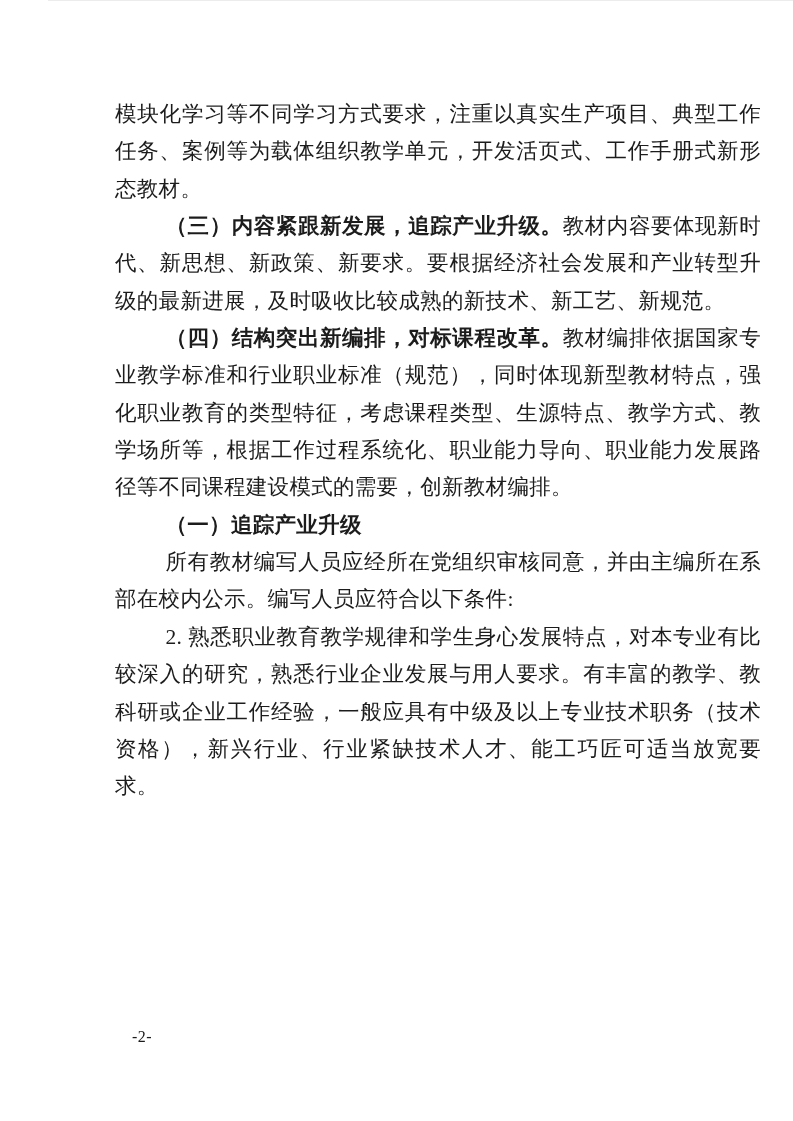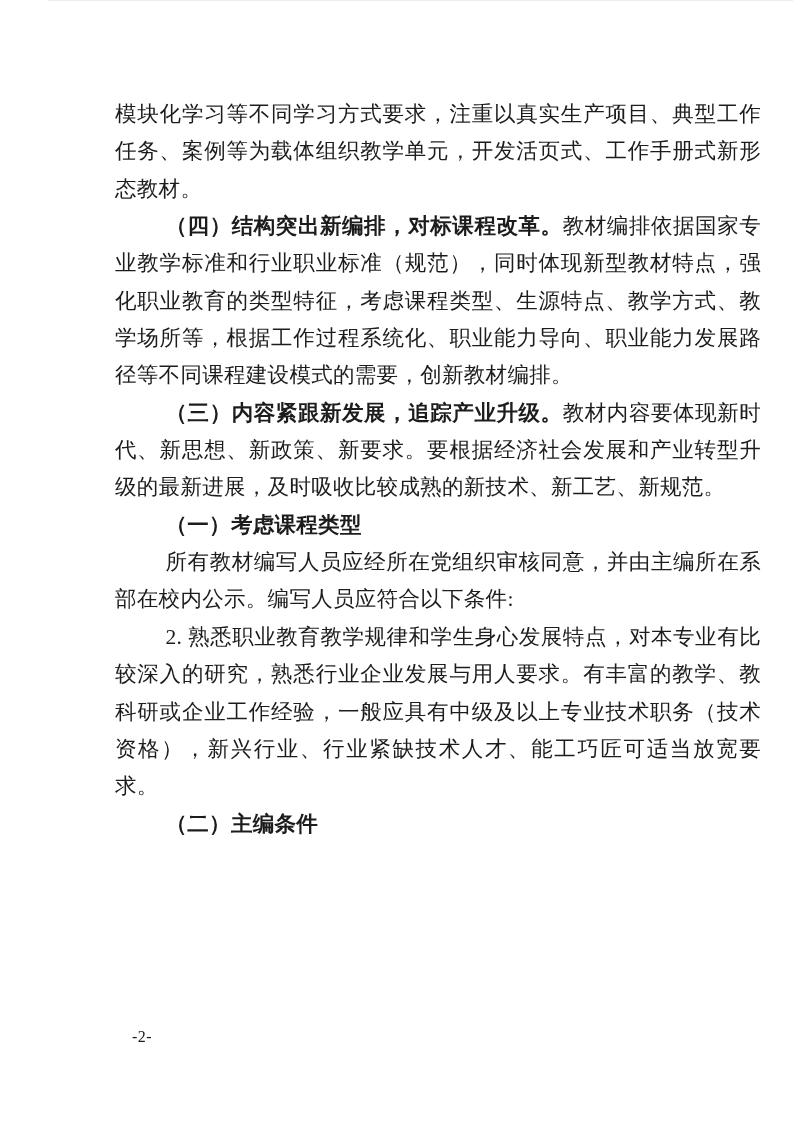--- a/index.html
+++ b/index.html
@@ -51,21 +51,20 @@
     letter-spacing: 0.5px;
     color: #1c1c1c;
   }
 </style>
 </head>
 <body>
 
 <div class="page">
   <div class="doc-body" id="doc-body">
       <p class="para body"><span class="seg">模块化学习等不同学习方式要求，注重以真实生产项目、典型工作任务、案例等为载体组织教学单元，开发活页式、工作手册式新形态教材。</span></p>
+      <p class="para body indent"><span class="seg-bold">（三）内容紧跟新发展，追踪产业升级。</span><span class="seg">教材内容要体现新时代、新思想、新政策、新要求。要根据经济社会发展和产业转型升级的最新进展，及时吸收比较成熟的新技术、新工艺、新规范。</span></p>
       <p class="para body indent"><span class="seg-bold">（四）结构突出新编排，对标课程改革。</span><span class="seg">教材编排依据国家专业教学标准和行业职业标准（规范），同时体现新型教材特点，强化职业教育的类型特征，考虑课程类型、生源特点、教学方式、教学场所等，根据工作过程系统化、职业能力导向、职业能力发展路径等不同课程建设模式的需要，创新教材编排。</span></p>
-      <p class="para body indent"><span class="seg-bold">（三）内容紧跟新发展，追踪产业升级。</span><span class="seg">教材内容要体现新时代、新思想、新政策、新要求。要根据经济社会发展和产业转型升级的最新进展，及时吸收比较成熟的新技术、新工艺、新规范。</span></p>
-      <p class="para subheading indent"><span class="seg-bold">（一）考虑课程类型</span></p>
+      <p class="para subheading indent"><span class="seg-bold">（一）追踪产业升级</span></p>
       <p class="para body indent"><span class="seg">所有教材编写人员应经所在党组织审核同意，并由主编所在系部在校内公示。编写人员应符合以下条件:</span></p>
       <p class="para body indent"><span class="seg">2. 熟悉职业教育教学规律和学生身心发展特点，对本专业有比较深入的研究，熟悉行业企业发展与用人要求。有丰富的教学、教科研或企业工作经验，一般应具有中级及以上专业技术职务（技术资格），新兴行业、行业紧缺技术人才、能工巧匠可适当放宽要求。</span></p>
-      <p class="para subheading indent"><span class="seg-bold">（二）主编条件</span></p>
     </div>
   <div class="page-num">-2-</div>
 </div>
 
 </body></html>

